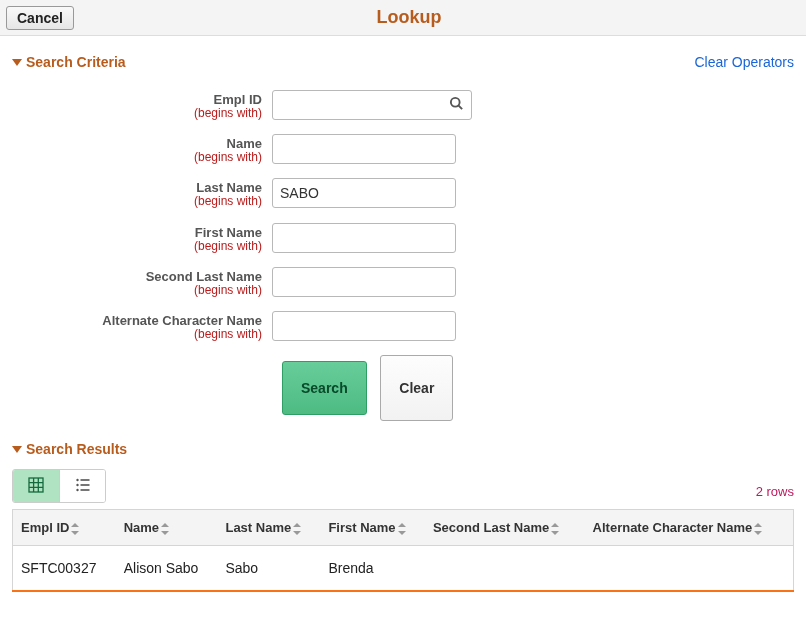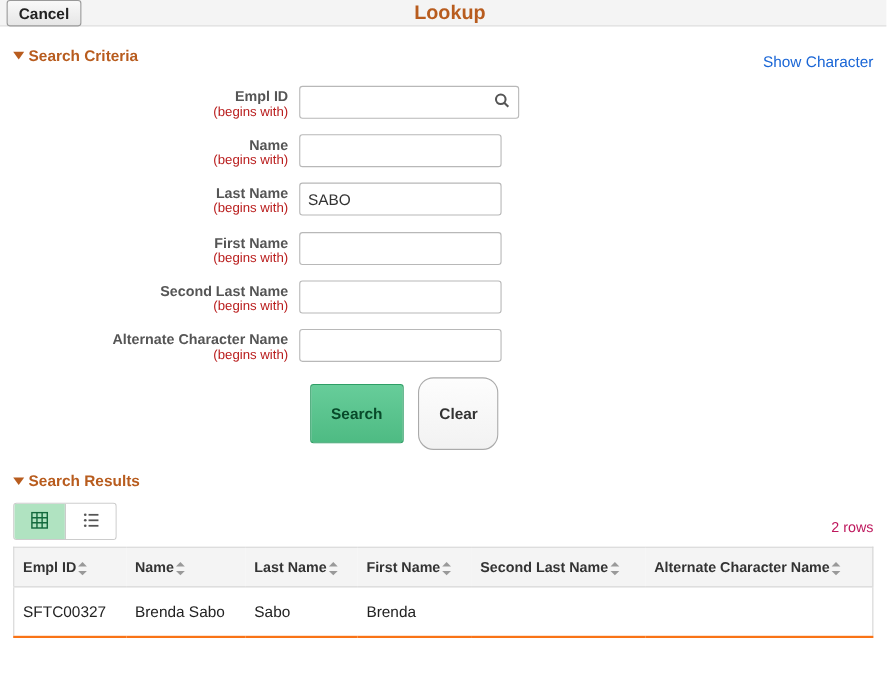--- a/index.html
+++ b/index.html
@@ -7,21 +7,21 @@
     margin: 0;
     font-family: Arial, Helvetica, sans-serif;
     font-size: 13px;
     color: #333;
     background: #fff;
     width: 806px;
   }
   .header {
     background: #f4f4f4;
     border-bottom: 1px solid #ddd;
-    height: 24px;
+    height: 36px;
     position: relative;
     display: flex;
     align-items: center;
   }
   .cancel-btn {
     margin-left: 6px;
     background: linear-gradient(#f9f9f9, #e6e6e6);
     border: 1px solid #999;
     border-radius: 3px;
     padding: 3px 10px;
@@ -124,21 +124,21 @@
     border-radius: 3px;
     cursor: pointer;
   }
   .clear-btn {
     background: linear-gradient(#fdfdfd, #f2f2f2);
     border: 1px solid #aaa;
     color: #333;
     font-weight: bold;
     font-size: 14px;
     padding: 24px 18px;
-    border-radius: 14px;
+    border-radius: 3px;
     cursor: pointer;
     margin-left: 10px;
   }
   .toolbar {
     display: flex;
     justify-content: space-between;
     align-items: flex-end;
     margin-bottom: 6px;
   }
   .view-toggle {
@@ -208,38 +208,38 @@
   }
   .sort-icon::after {
     content: "";
     position: absolute;
     bottom: 0;
     left: 0;
     border-left: 4px solid transparent;
     border-right: 4px solid transparent;
     border-top: 4px solid #999;
   }
-  .top-row { display:flex; justify-content: space-between; align-items: center; margin-bottom: 8px;}
+  .top-row { display:flex; justify-content: space-between; margin-bottom: 8px;}
 </style>
 </head>
 <body>
 
 <div class="header">
   <button class="cancel-btn">Cancel</button>
   <div class="title">Lookup</div>
 </div>
 
 <div class="body">
 
   <div class="top-row">
     <div class="section-header">
       <span class="disclosure"></span>
       <span class="section-title">Search Criteria</span>
     </div>
-    <span class="show-ops">Show Character</span>
+    <span class="show-ops">Clear Operators</span>
   </div>
 
   <div>
     <div class="criteria-row">
       <div class="criteria-label-wrap">
         <div class="field-label">Empl ID</div>
         <div class="field-hint">(begins with)</div>
       </div>
       <div class="input-wrap">
         <input class="field-input field-input-lookup" value="" style="">
@@ -339,21 +339,21 @@
         <th><span>Name</span><span class="sort-icon"></span></th>
         <th><span>Last Name</span><span class="sort-icon"></span></th>
         <th><span>First Name</span><span class="sort-icon"></span></th>
         <th><span>Second Last Name</span><span class="sort-icon"></span></th>
         <th><span>Alternate Character Name</span><span class="sort-icon"></span></th>
       </tr>
     </thead>
     <tbody>
       <tr>
         <td>SFTC00327</td>
-        <td>Brenda Sabo</td>
+        <td>Alison Sabo</td>
         <td>Sabo</td>
         <td>Brenda</td>
         <td></td>
         <td></td>
       </tr>
     </tbody>
   </table>
 
 </div>
 

